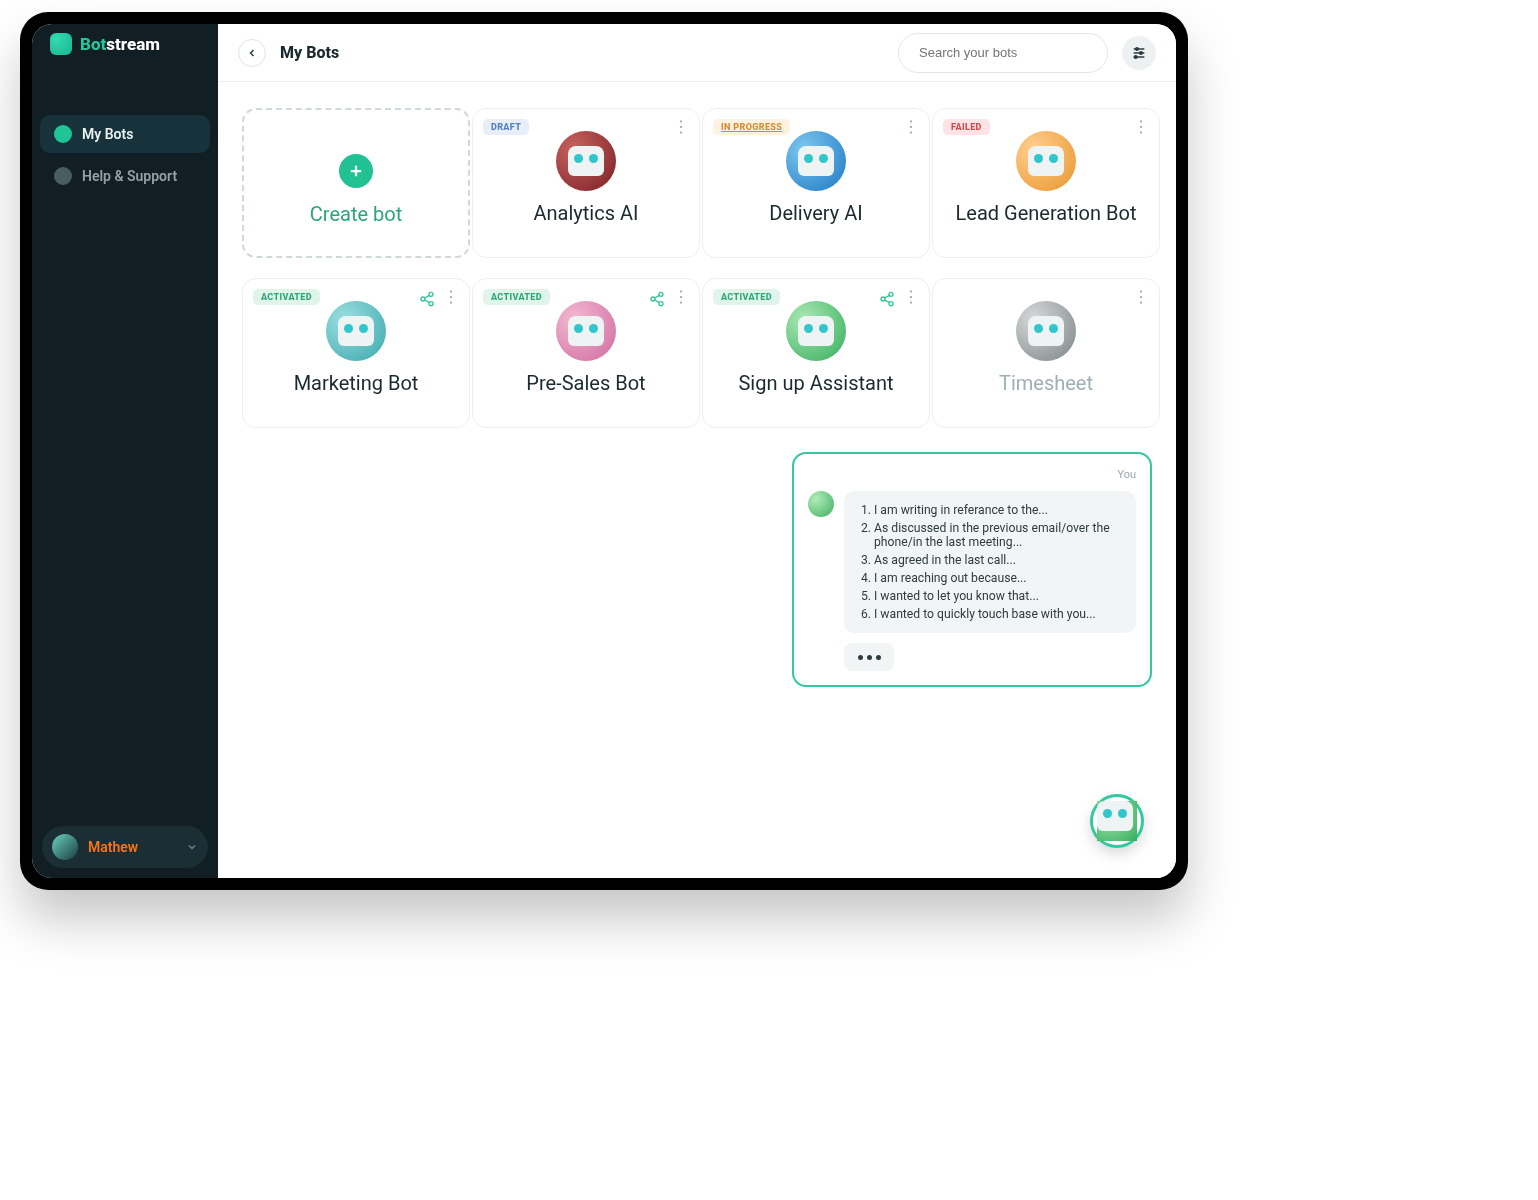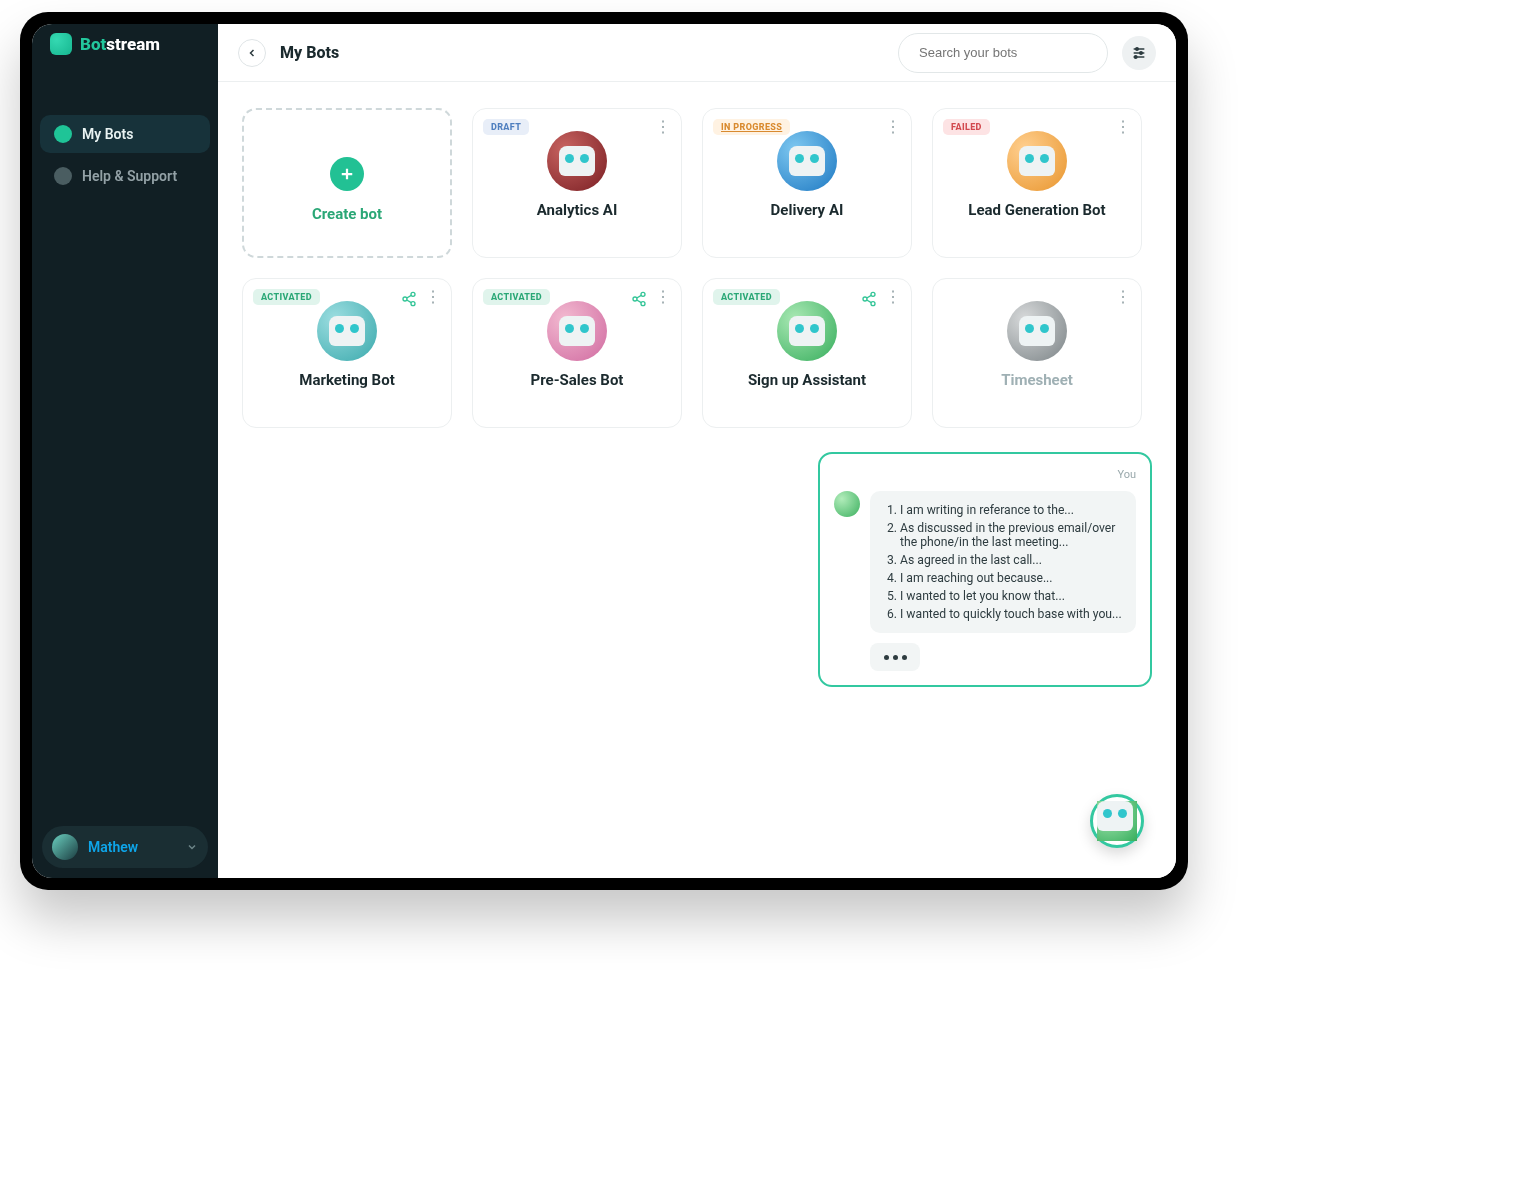--- a/index.html
+++ b/index.html
@@ -98,21 +98,21 @@
     display: flex;
     align-items: center;
     padding: 8px 10px;
     gap: 10px;
     cursor: pointer;
   }
   .user-chip .avatar {
     width: 26px; height: 26px; border-radius: 50%;
     background: linear-gradient(135deg,#6bd0c0,#1b3c40);
   }
-  .user-chip .name { color: #0ea5e9; font-size: 14px; font-weight: 600; flex:1;}
+  .user-chip .name { color: #f97316; font-size: 14px; font-weight: 600; flex:1;}
   .user-chip .chev { color: #6d8488; }
 
   
   .main {
     flex: 1;
     display: flex;
     flex-direction: column;
     background: #fff;
   }
   .topbar {
@@ -163,36 +163,36 @@
     padding: 26px 24px;
     overflow: auto;
     position: relative;
   }
   .grid {
     display: grid;
     grid-template-columns: repeat(4, 210px);
     gap: 20px 20px;
   }
   .card {
-    width: 210px;
+    width: 228px;
     height: 150px;
     border-radius: 14px;
     border: 1px solid #eceff0;
     background: #fff;
     position: relative;
     display: flex;
     flex-direction: column;
     align-items: center;
     justify-content: flex-start;
     padding-top: 14px;
   }
   .card .title {
     margin-top: 10px;
-    font-size: 15px;
-    font-weight: 700;
+    font-size: 20px;
+    font-weight: 400;
     color: #1b2a2e;
     text-align: center;
   }
   .card.disabled .title { color: #9fb0b4; }
   .card .bot-avatar {
     width: 60px; height: 60px; border-radius: 50%;
     background: #dfe5e6;
     display: flex; align-items: center; justify-content: center;
     margin-top: 8px;
   }
@@ -246,21 +246,21 @@
     background: #22c194;
     display:flex;align-items:center;justify-content:center;
   }
   .create-card .title { color:#2aa776; margin-top:14px; }
 
   
   .chat {
     position: absolute;
     right: 24px;
     top: 370px;
-    width: 334px;
+    width: 360px;
     background: #fff;
     border: 2px solid #33c8a0;
     border-radius: 14px;
     padding: 14px 14px 14px 14px;
     display: flex;
     flex-direction: column;
     gap: 10px;
   }
   .chat .you-label {
     text-align: right; font-size: 11px; color: #9aa9ac;

